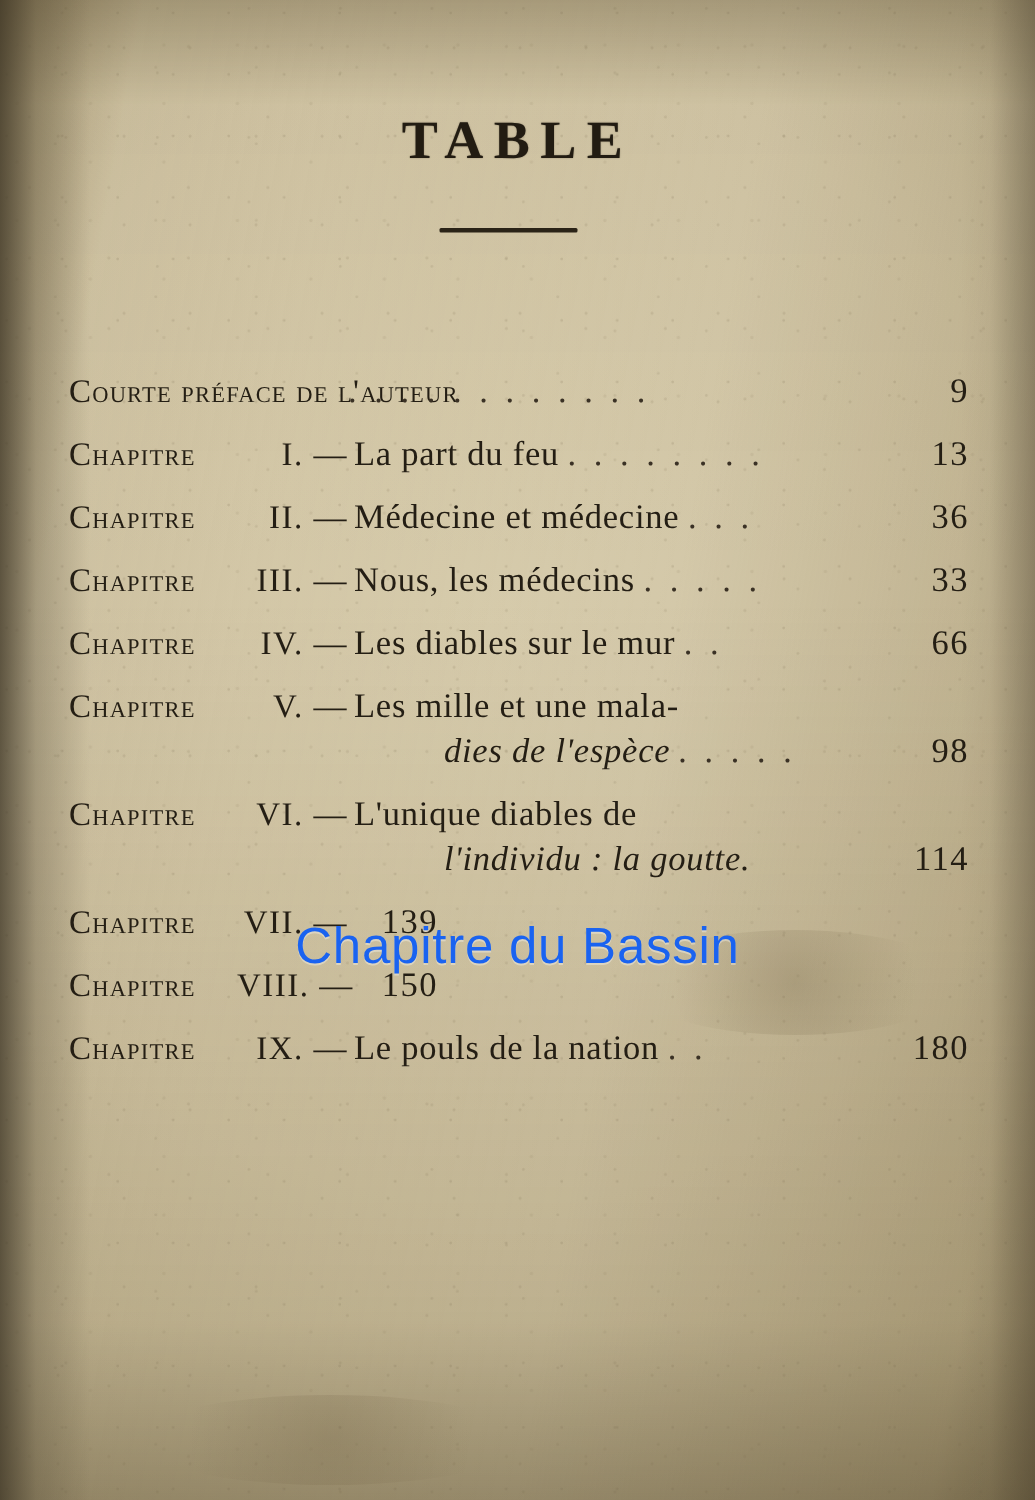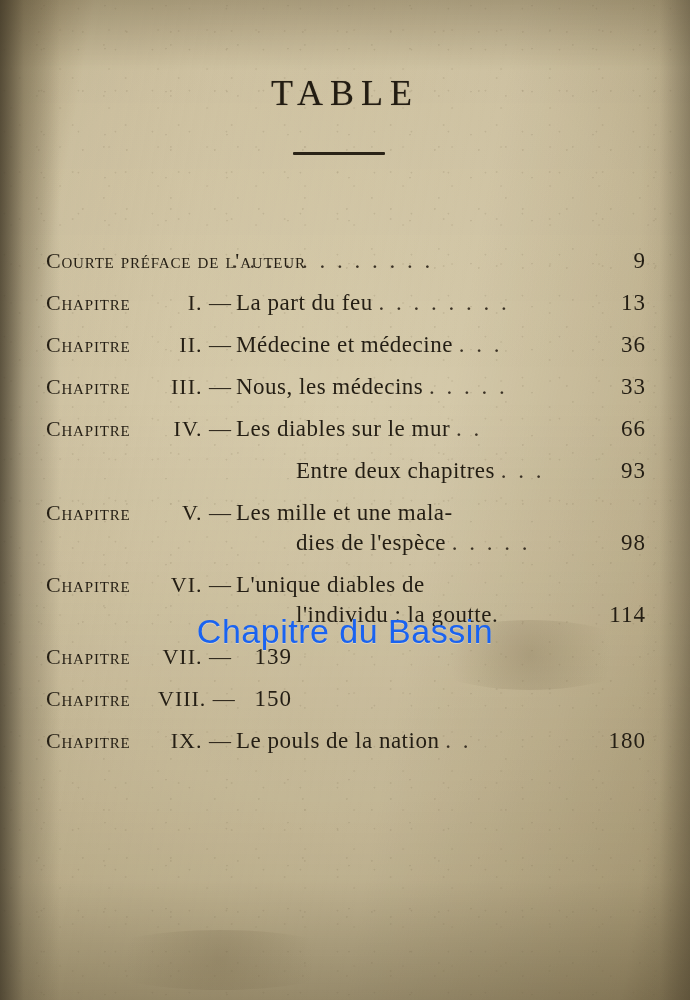--- a/index.html
+++ b/index.html
@@ -71,21 +71,21 @@
   }
 
   .doc-title {
     position: absolute;
     top: 72px;
     left: 0;
     width: 690px;
     text-align: center;
     font-size: 36px;
     letter-spacing: 7px;
-    font-weight: 400;
+    font-weight: 700;
     color: #221c12;
     text-shadow: 0 0 1px rgba(40,32,20,0.45);
   }
   .title-rule {
     position: absolute;
     top: 152px;
     left: 293px;
     width: 92px;
     height: 3px;
     background: #2a2317;
@@ -146,21 +146,21 @@
 
   
   .row-preface .label-col {
     width: 186px;
     flex: 0 0 186px;
     font-variant: small-caps;
   }
   
   .row-cont .label-col { width: 112px; flex: 0 0 112px; }
   .row-cont .num-col { width: 74px; flex: 0 0 74px; }
-  .row-cont .title-col { padding-left: 0; }
+  .row-cont .title-col { padding-left: 0; font-style: italic; }
   .indent-center .title-col { padding-left: 60px; }
 
   .tight { margin-bottom: 4px; }
 
   
   #watermark {
     position: absolute;
     top: 612px;
     left: 0;
     width: 690px;
@@ -243,29 +243,20 @@
       <div class="toc-row">
         <span class="label-col">Chapitre</span>
         <span class="num-col">IV. —</span>
         <span class="title-col">
           <span class="txt">Les diables sur le mur</span>
           <span class="dots">. .</span>
         </span>
         <span class="page-col">66</span>
       </div>
 
-      <div class="toc-row indent-center">
-        <span class="label-col"></span>
-        <span class="num-col"></span>
-        <span class="title-col">
-          <span class="txt">Entre deux chapitres</span>
-          <span class="dots">. . .</span>
-        </span>
-        <span class="page-col">93</span>
-      </div>
 
       <div class="toc-row tight">
         <span class="label-col">Chapitre</span>
         <span class="num-col">V. —</span>
         <span class="title-col">
           <span class="txt">Les mille et une mala-</span>
         </span>
         <span class="page-col"></span>
       </div>
 

